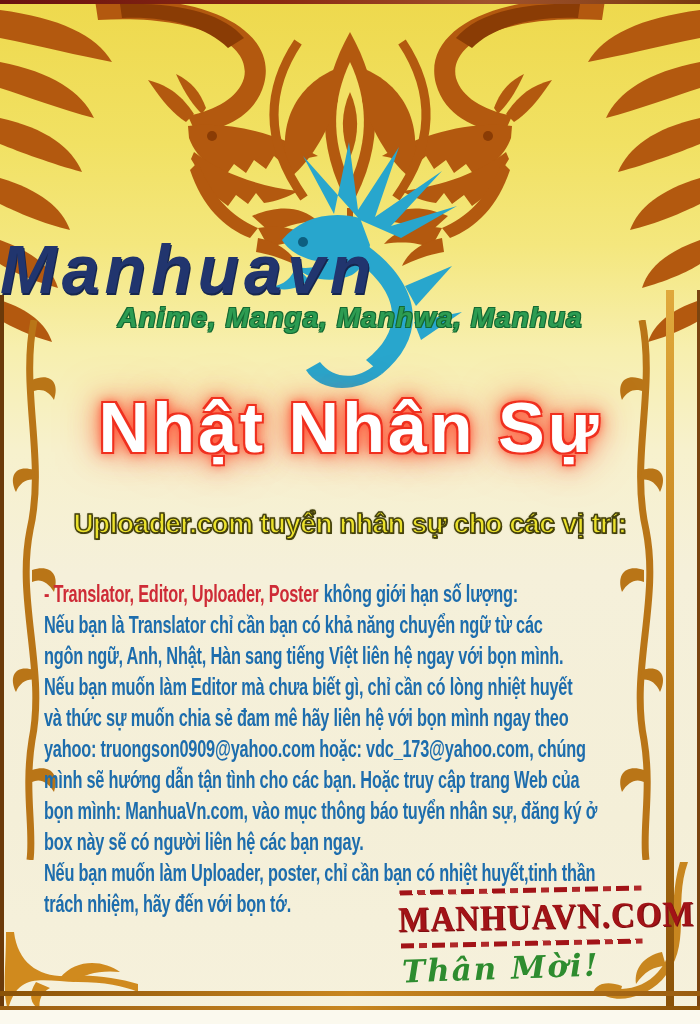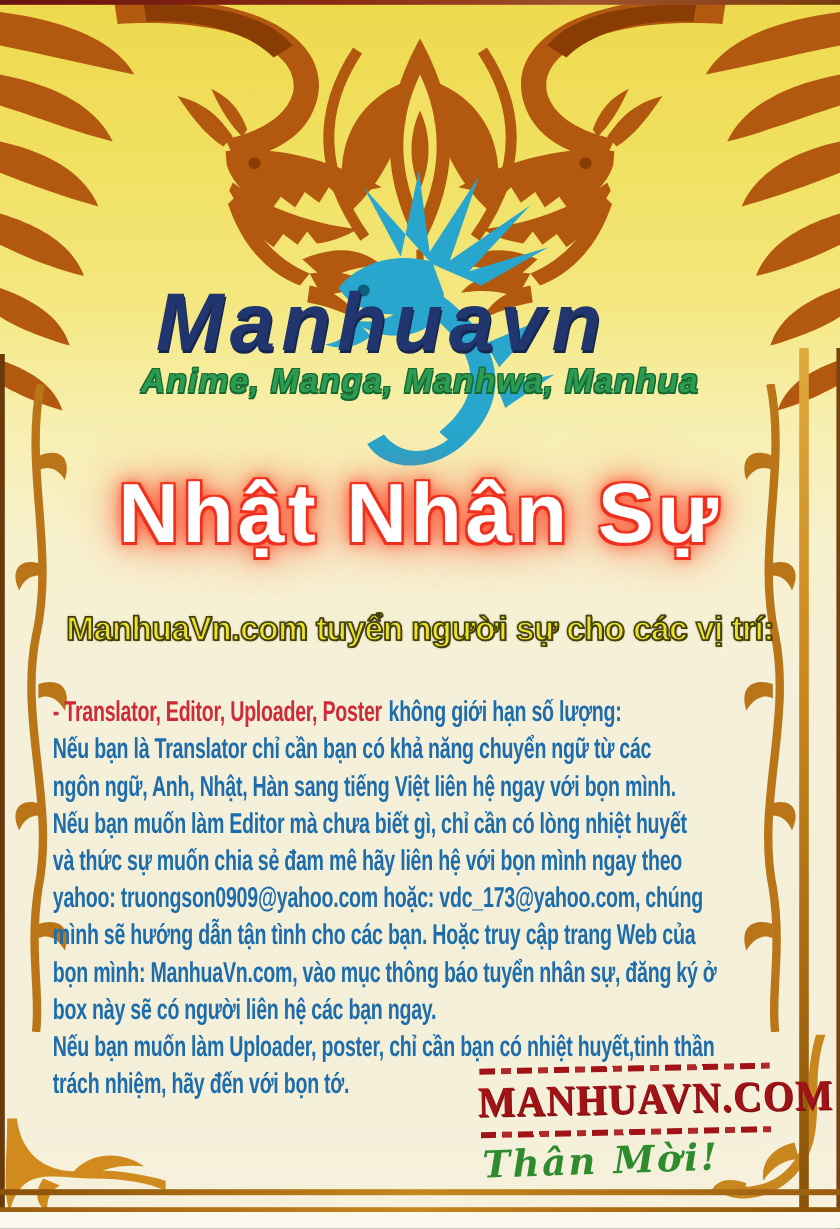--- a/index.html
+++ b/index.html
@@ -26,21 +26,21 @@
 
   svg { display:block; }
   .ornament-top { position:absolute; top:0; left:0; }
   .dragon-logo { position:absolute; top:138px; left:200px; }
   .vine-left { position:absolute; left:4px; top:320px; }
   .vine-right { position:absolute; left:612px; top:320px; }
   .corner-bl { position:absolute; left:0; top:912px; }
   .corner-br { position:absolute; left:592px; top:862px; }
 
   .logo-title {
-    position:absolute; top:230px; left:0; width:636px; text-align:center;
+    position:absolute; top:230px; left:0; width:636px; text-align:left;
     font-size:68px; font-weight:bold; font-style:italic; letter-spacing:5px;
     color:#21356e; text-shadow:1px 2px 0 #16264e; white-space:nowrap;
   }
   .logo-tagline {
     position:absolute; top:302px; left:0; width:700px; text-align:center;
     font-size:28px; font-weight:bold; font-style:italic; letter-spacing:1px;
     color:#2d9c52; white-space:nowrap;
     text-shadow:-1px -1px 0 #156a33, 1px -1px 0 #156a33, -1px 1px 0 #156a33, 1px 1px 0 #156a33;
   }
   .recruit-title {
@@ -197,21 +197,21 @@
   <div class="left-edge"></div>
   <div class="right-bar"></div>
   <div class="right-edge"></div>
   <div class="bottom-line-1"></div>
   <div class="bottom-line-2"></div>
   <div class="bottom-strip"></div>
 
   <div class="logo-title">Manhuavn</div>
   <div class="logo-tagline">Anime, Manga, Manhwa, Manhua</div>
   <div class="recruit-title">Nhật Nhân Sự</div>
-  <div class="recruit-heading">ManhuaVn.com tuyển người sự cho các vị trí:</div>
+  <div class="recruit-heading">Uploader.com tuyển nhân sự cho các vị trí:</div>
 
   <div class="body-text">
     <div class="body-line">
       <span class="hl-red">- Translator, Editor, Uploader, Poster</span><span class="hl-blue">không giới hạn số lượng:</span>
     </div>
     <div class="body-line">Nếu bạn là Translator chỉ cần bạn có khả năng chuyển ngữ từ các</div>
     <div class="body-line">ngôn ngữ, Anh, Nhật, Hàn sang tiếng Việt liên hệ ngay với bọn mình.</div>
     <div class="body-line">Nếu bạn muốn làm Editor mà chưa biết gì, chỉ cần có lòng nhiệt huyết</div>
     <div class="body-line">và thức sự muốn chia sẻ đam mê hãy liên hệ với bọn mình ngay theo</div>
     <div class="body-line">yahoo: truongson0909@yahoo.com hoặc: vdc_173@yahoo.com, chúng</div>

